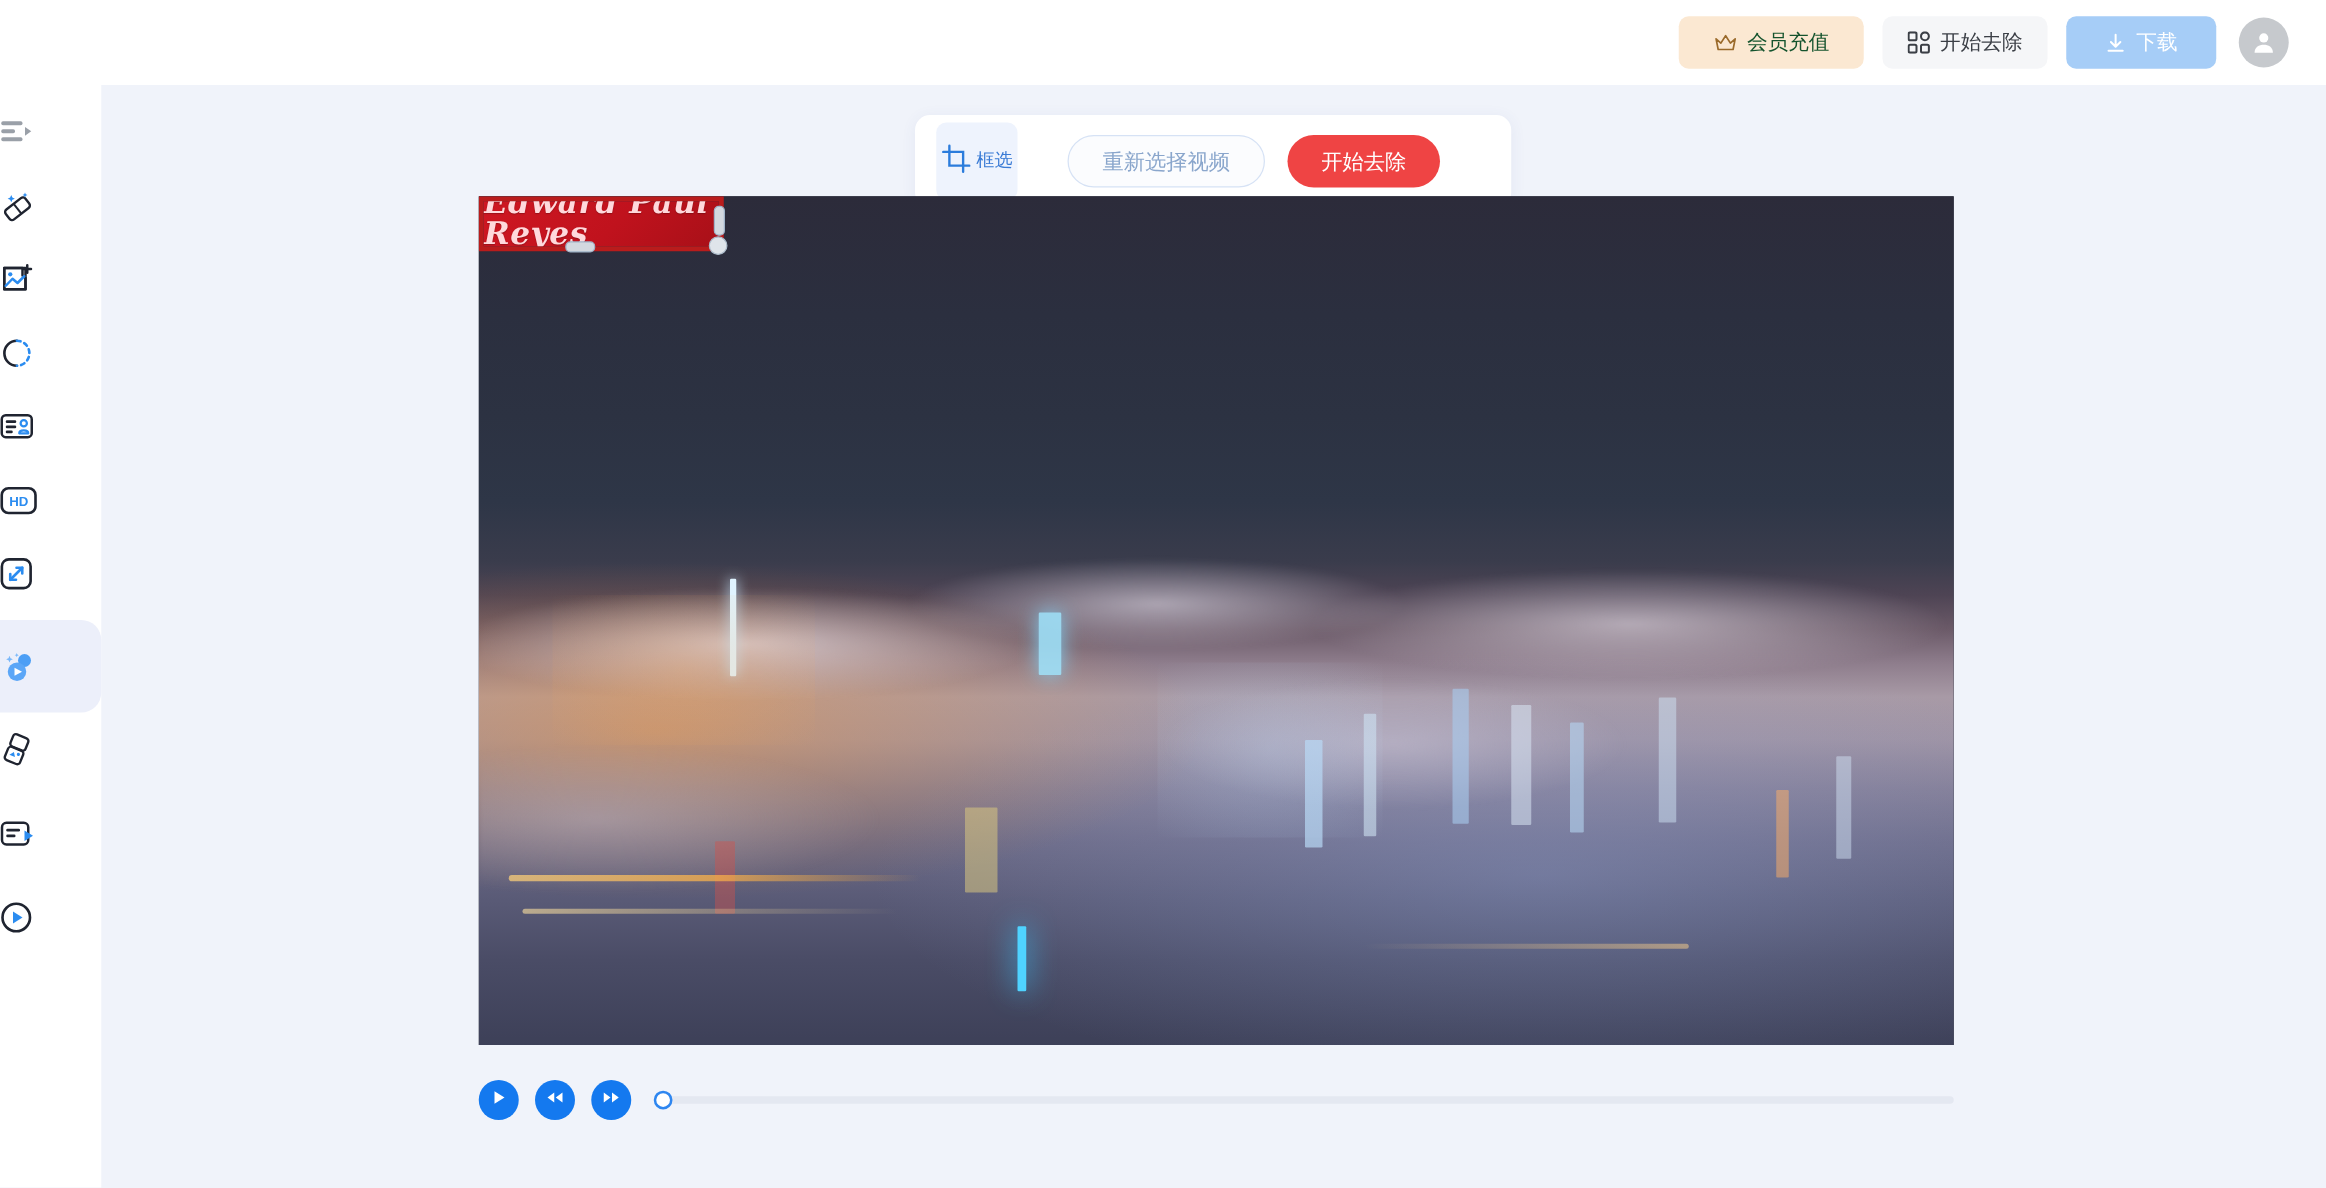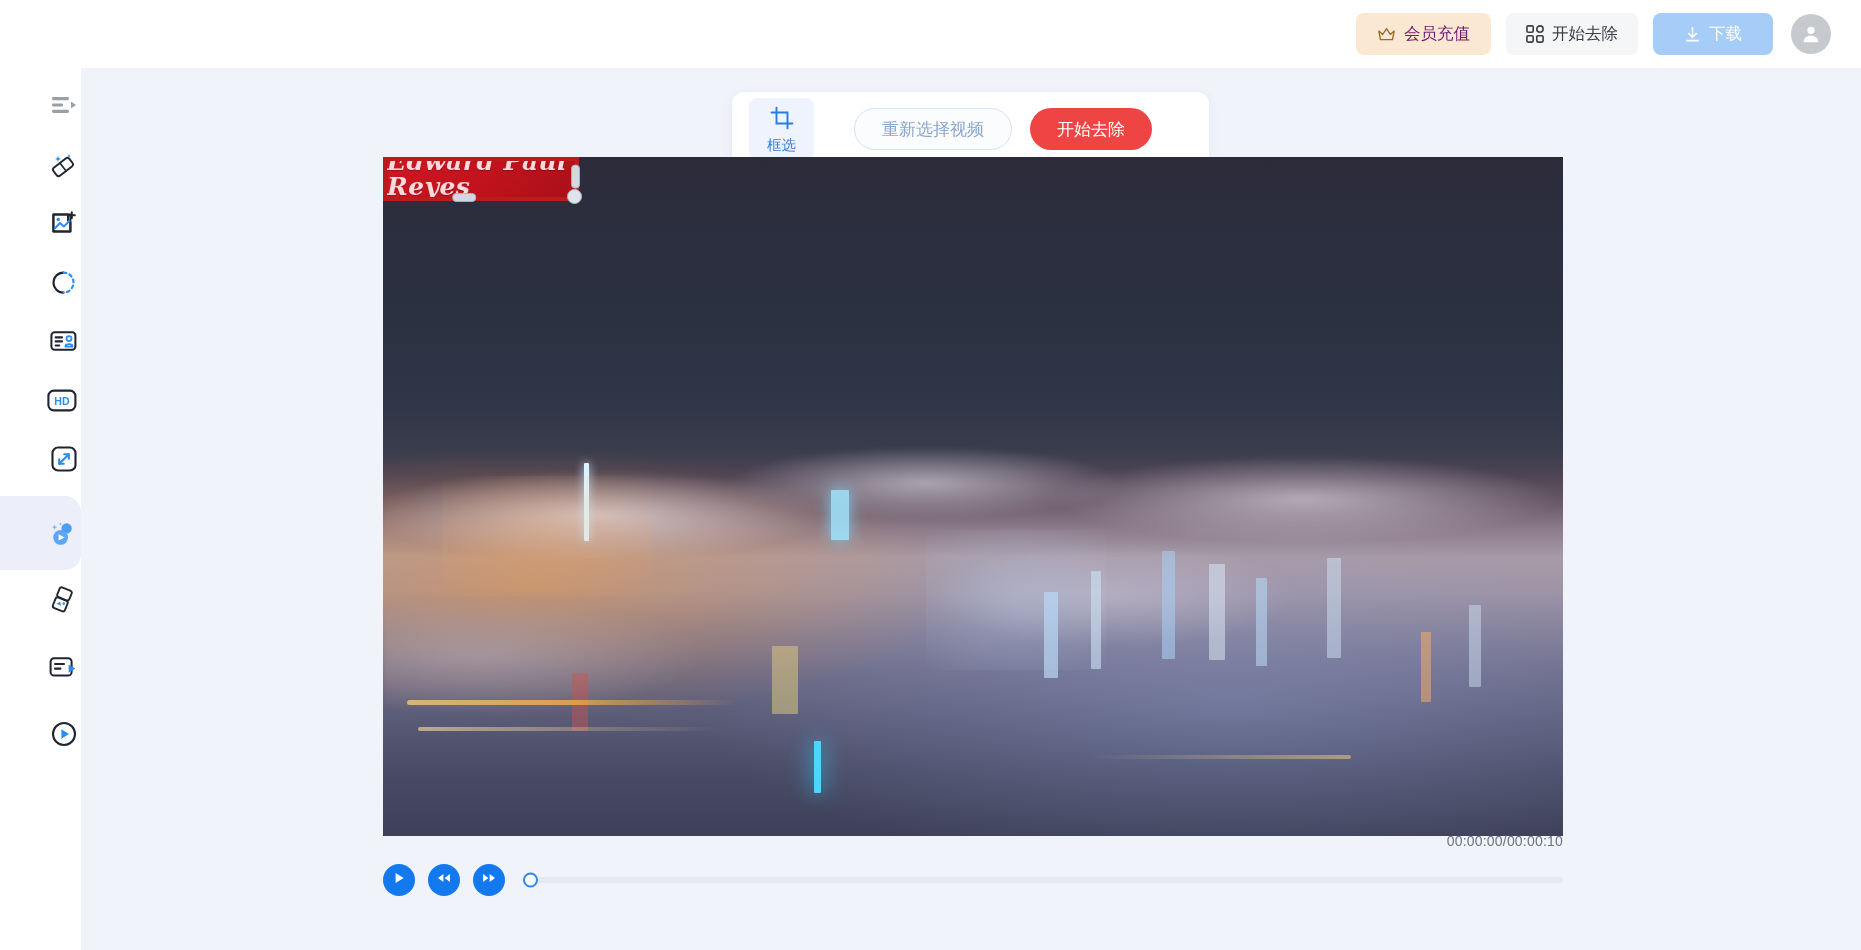--- a/index.html
+++ b/index.html
@@ -36,40 +36,40 @@
     display: flex; align-items: center; gap: 15px;
   }
   .hbtn {
     height: 42px; border-radius: 8px;
     display: flex; align-items: center; justify-content: center;
     gap: 8px; padding: 0 24px;
     font-size: 16.5px; cursor: pointer; user-select: none;
     white-space: nowrap;
   }
   .hbtn .ic { display: flex; align-items: center; }
-  .hbtn-vip { background: #fbe8d2; color: #701a75; width: 135px; }
+  .hbtn-vip { background: #fbe8d2; color: #14532d; width: 148px; }
   .hbtn-prod { background: #f5f6f8; color: #3b3f46; width: 132px; }
   .hbtn-dl  { background: #a6cdf7; color: #ffffff; width: 120px; }
   .avatar {
     width: 40px; height: 40px; border-radius: 50%;
     background: #c6c9cd; display: flex; align-items: center; justify-content: center;
     cursor: pointer; margin-left: 3px;
   }
 
   
   .sidebar {
     position: absolute; top: 68px; left: 0;
     width: 81px; height: 882px;
     background: #ffffff;
     z-index: 20;
   }
   .side-item {
     position: relative;
     width: 77px; height: 58px;
-    display: flex; align-items: center; justify-content: flex-end;
+    display: flex; align-items: center; justify-content: flex-start;
     cursor: pointer;
   }
   .side-item.active::before {
     content: ""; position: absolute;
     left: 0; top: -8px; width: 81px; height: 74px;
     background: #eceffa; border-radius: 0 16px 16px 0;
   }
   .side-item .sico { position: relative; z-index: 2; display:flex; }
 
   
@@ -83,21 +83,21 @@
   .toolcard {
     position: absolute; left: 651px; top: 24px;
     width: 477px; height: 74px;
     background: #fff; border-radius: 12px;
     box-shadow: 0 2px 12px rgba(70,90,150,0.07);
     display: flex; align-items: center; padding-left: 17px;
   }
   .tool-crop {
     width: 65px; height: 62px; border-radius: 8px;
     background: #eef3fd;
-    display: flex; flex-direction: column; align-items: center; justify-content: center;
+    display: flex; flex-direction: row; align-items: center; justify-content: center;
     gap: 4px; cursor: pointer;
   }
   .tool-crop-label { font-size: 14.5px; color: #3a7bd5; line-height: 1; }
   .btn-reselect {
     margin-left: 40px;
     width: 158px; height: 42px; border-radius: 21px;
     border: 1px solid #d6e2f5; background: #fbfcfe;
     color: #8aa6cc; font-size: 17px;
     display: flex; align-items: center; justify-content: center;
     cursor: pointer;
@@ -422,23 +422,20 @@
       <div class="wm">
         <span class="wm-name">Edward Paul Reyes</span>
         <span class="wm-sub">LAW OFFICES</span>
       </div>
       <span class="hdl hdl-e"></span>
       <span class="hdl hdl-s"></span>
       <span class="hdl hdl-se"></span>
     </div>
   </div>
 
-  <div class="timerow">
-    <span class="time">00:00:00/00:00:10</span>
-  </div>
 
   <div class="player">
     <div class="pbtn">
       <span>
         <svg width="14" height="14" viewBox="0 0 14 14">
             <path d="M3.6 2 L11.6 7 L3.6 12 Z" fill="#fff"></path>
           </svg>
       </span>
     </div>
     <div class="pbtn">

